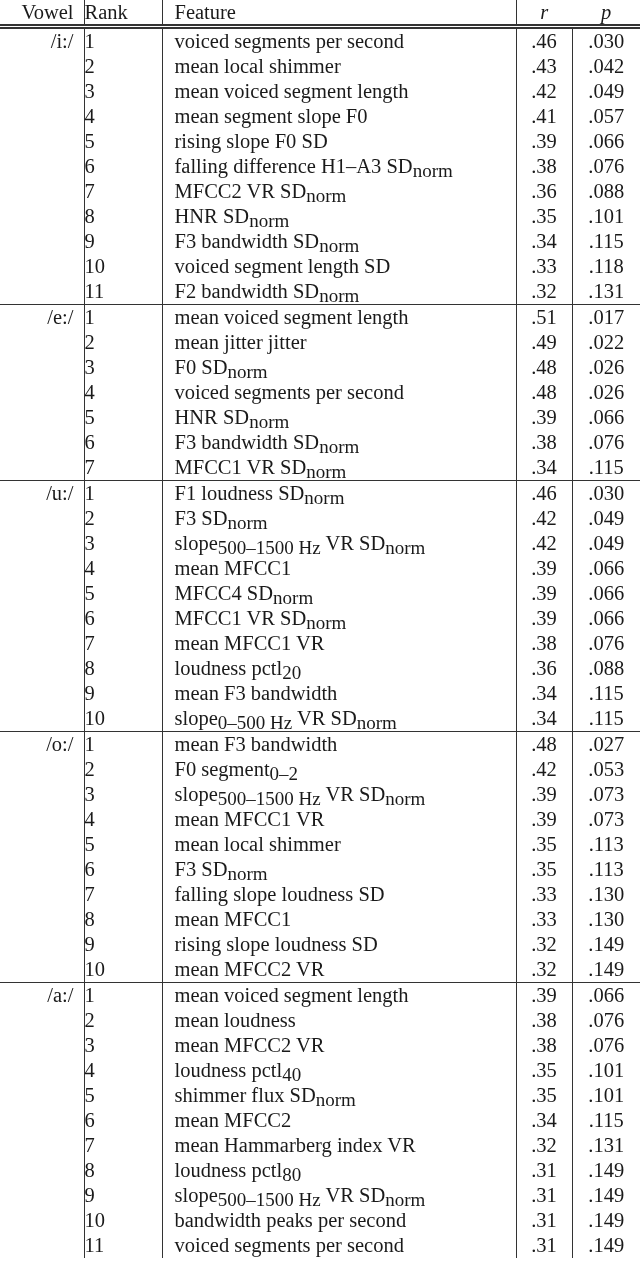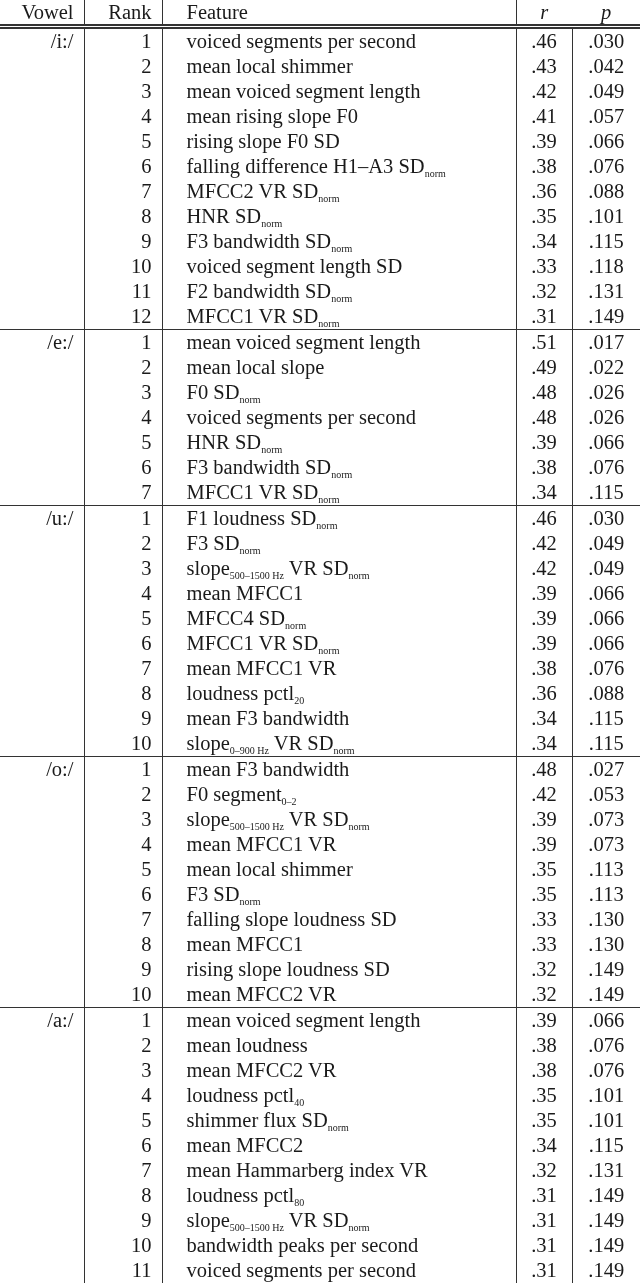--- a/index.html
+++ b/index.html
@@ -1,30 +1,30 @@
 <!DOCTYPE html>
 <html><head>
 <meta charset="utf-8">
 <style>
   html, body { margin: 0; padding: 0; background: #ffffff; }
   body { width: 640px; height: 1288px; overflow: hidden; font-family: "Liberation Serif", "DejaVu Serif", serif; color: #1a1a1a; }
   table { border-collapse: collapse; position: absolute; left: 0; top: 0; width: 640px; font-size: 20.5px; }
   td, th { padding: 0; height: 25px; line-height: 25px; white-space: nowrap; font-weight: normal; }
   .c-vowel { width: 84px; text-align: right; padding-right: 10px; box-sizing: border-box; border-right: 1.5px solid #333; }
-  .c-rank { width: 78px; text-align: right; padding-right: 10px; box-sizing: border-box; border-right: 1.5px solid #333; font-family: Liberation Serif, serif; }
-  .c-feat { width: 354px; text-align: left; padding-left: 24px; box-sizing: border-box; border-right: 1.5px solid #333; }
+  .c-rank { width: 78px; text-align: left; padding-right: 10px; box-sizing: border-box; border-right: 1.5px solid #333; font-family: Liberation Serif, serif; }
+  .c-feat { width: 354px; text-align: left; padding-left: 12px; box-sizing: border-box; border-right: 1.5px solid #333; }
   .c-r { width: 56px; text-align: center; box-sizing: border-box; border-right: 1.5px solid #333; }
   .c-p { width: 68px; text-align: center; box-sizing: border-box; }
   thead th { height: 26px; line-height: 24px; vertical-align: top; margin-top: 8px; }
   thead th.c-r { border-right: none; font-style: italic; }
   thead th.c-p { font-style: italic; }
   thead tr { border-bottom: 5px double #333; }
   tbody.group { border-top: 1.5px solid #333; }
   tbody.group:first-of-type { border-top: none; }
-  sub { font-size: 10px; vertical-align: -4px; line-height: 0; }
+  sub { font-size: 19px; vertical-align: -4px; line-height: 0; }
 </style>
 </head>
 <body>
 
 <table>
   <thead>
     <tr>
       <th class="c-vowel">Vowel</th>
       <th class="c-rank">Rank</th>
       <th class="c-feat">Feature</th>
@@ -50,21 +50,21 @@
       <tr>
         <td class="c-vowel"></td>
         <td class="c-rank">3</td>
         <td class="c-feat"><span>mean voiced segment length</span></td>
         <td class="c-r">.42</td>
         <td class="c-p">.049</td>
       </tr>
       <tr>
         <td class="c-vowel"></td>
         <td class="c-rank">4</td>
-        <td class="c-feat"><span>mean rising slope F0</span></td>
+        <td class="c-feat"><span>mean segment slope F0</span></td>
         <td class="c-r">.41</td>
         <td class="c-p">.057</td>
       </tr>
       <tr>
         <td class="c-vowel"></td>
         <td class="c-rank">5</td>
         <td class="c-feat"><span>rising slope F0 SD</span></td>
         <td class="c-r">.39</td>
         <td class="c-p">.066</td>
       </tr>
@@ -103,40 +103,33 @@
         <td class="c-r">.33</td>
         <td class="c-p">.118</td>
       </tr>
       <tr>
         <td class="c-vowel"></td>
         <td class="c-rank">11</td>
         <td class="c-feat"><span>F2 bandwidth SD</span><sub>norm</sub></td>
         <td class="c-r">.32</td>
         <td class="c-p">.131</td>
       </tr>
-      <tr>
-        <td class="c-vowel"></td>
-        <td class="c-rank">12</td>
-        <td class="c-feat"><span>MFCC1 VR SD</span><sub>norm</sub></td>
-        <td class="c-r">.31</td>
-        <td class="c-p">.149</td>
-      </tr>
     </tbody>
     <tbody class="group">
       <tr>
         <td class="c-vowel">/e:/</td>
         <td class="c-rank">1</td>
         <td class="c-feat"><span>mean voiced segment length</span></td>
         <td class="c-r">.51</td>
         <td class="c-p">.017</td>
       </tr>
       <tr>
         <td class="c-vowel"></td>
         <td class="c-rank">2</td>
-        <td class="c-feat"><span>mean local slope</span></td>
+        <td class="c-feat"><span>mean jitter jitter</span></td>
         <td class="c-r">.49</td>
         <td class="c-p">.022</td>
       </tr>
       <tr>
         <td class="c-vowel"></td>
         <td class="c-rank">3</td>
         <td class="c-feat"><span>F0 SD</span><sub>norm</sub></td>
         <td class="c-r">.48</td>
         <td class="c-p">.026</td>
       </tr>
@@ -229,21 +222,21 @@
       <tr>
         <td class="c-vowel"></td>
         <td class="c-rank">9</td>
         <td class="c-feat"><span>mean F3 bandwidth</span></td>
         <td class="c-r">.34</td>
         <td class="c-p">.115</td>
       </tr>
       <tr>
         <td class="c-vowel"></td>
         <td class="c-rank">10</td>
-        <td class="c-feat"><span>slope</span><sub>0–900 Hz</sub><span> VR SD</span><sub>norm</sub></td>
+        <td class="c-feat"><span>slope</span><sub>0–500 Hz</sub><span> VR SD</span><sub>norm</sub></td>
         <td class="c-r">.34</td>
         <td class="c-p">.115</td>
       </tr>
     </tbody>
     <tbody class="group">
       <tr>
         <td class="c-vowel">/o:/</td>
         <td class="c-rank">1</td>
         <td class="c-feat"><span>mean F3 bandwidth</span></td>
         <td class="c-r">.48</td>

